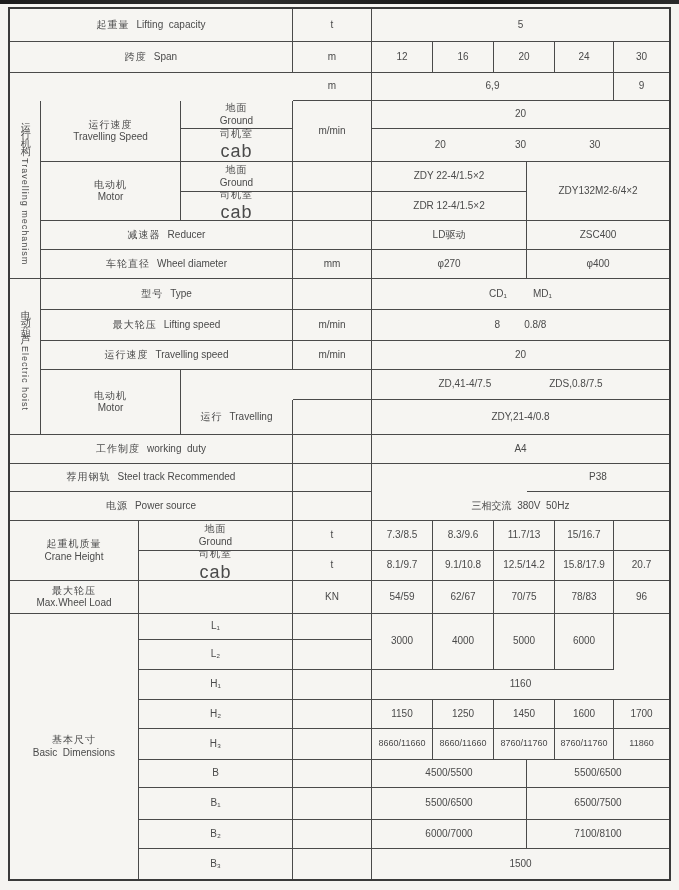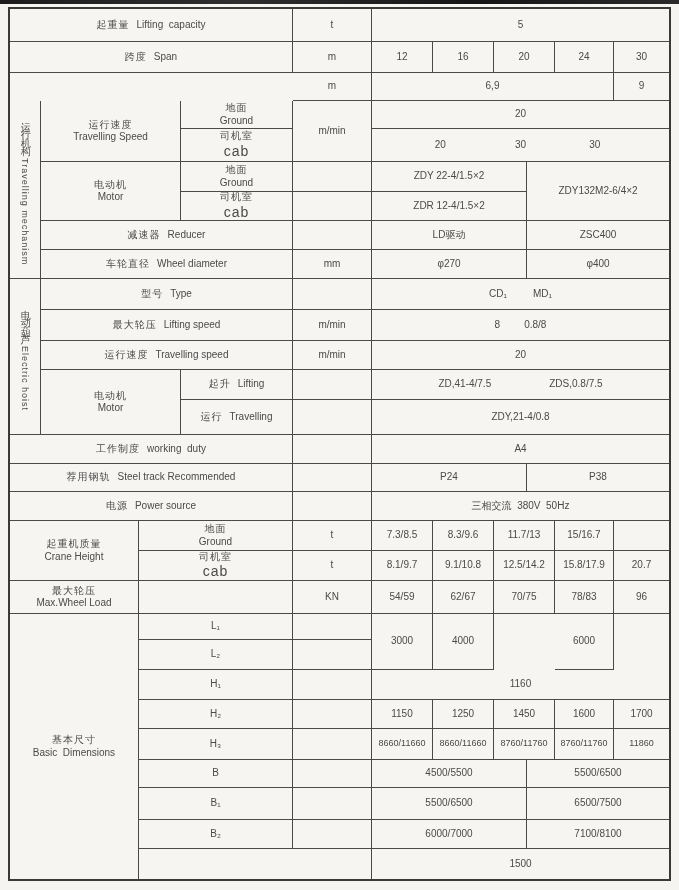--- a/index.html
+++ b/index.html
@@ -27,21 +27,21 @@
     display:flex;align-items:center;justify-content:center;
     font-size:10px;line-height:1.25;color:#4a4a4a;
     white-space:pre;overflow:hidden;
   }
   .nbr{border-right:none;}
   .nbb{border-bottom:none;}
   .rel{position:relative;}
   .stack{flex-direction:column;}
   .zh{letter-spacing:1px;}
   .lbl .zh{margin-right:7px;}
-  .cabtxt{font-size:14px;letter-spacing:1px;}
+  .cabtxt{font-size:18px;letter-spacing:1px;}
   .sm{font-size:9px;}
   .vert{align-items:center;justify-content:center;}
   .vwrap{writing-mode:vertical-rl;text-orientation:mixed;display:inline-block;}
   .vzh{letter-spacing:8px;font-size:10px;}
   .ven{margin-top:12px;font-size:9px;letter-spacing:1px;}
   .pair{gap:26px;}
   .pair8{gap:24px;}
   .pairzd{gap:58px;}
   .abs1{position:absolute;left:23%;top:50%;transform:translate(-50%,-50%);}
   .abs2{position:absolute;left:50%;top:50%;transform:translate(-50%,-50%);}
@@ -114,34 +114,32 @@
 
   <div class="c lbl" style="grid-area:11/2/12/5"><span class="zh">最大轮压</span><span>Lifting speed</span></div>
   <div class="c" style="grid-area:11/5/12/6">m/min</div>
   <div class="c nbr pair8" style="grid-area:11/6/12/12"><span>8</span><span>0.8/8</span></div>
 
   <div class="c lbl" style="grid-area:12/2/13/5"><span class="zh">运行速度</span><span>Travelling speed</span></div>
   <div class="c" style="grid-area:12/5/13/6">m/min</div>
   <div class="c nbr" style="grid-area:12/6/13/12">20</div>
 
   <div class="c stack" style="grid-area:13/2/15/4"><span class="zh">电动机</span><span>Motor</span></div>
-  <div class="c lbl" style="grid-area:13/4/14/5"><span class="zh">起升</span><span>Lifting</span></div>
   <div class="c lbl" style="grid-area:14/4/15/5"><span class="zh">运行</span><span>Travelling</span></div>
   <div class="c" style="grid-area:13/5/14/6"></div>
   <div class="c" style="grid-area:14/5/15/6"></div>
   <div class="c nbr pairzd" style="grid-area:13/6/14/12"><span>ZD,41-4/7.5</span><span>ZDS,0.8/7.5</span></div>
   <div class="c nbr" style="grid-area:14/6/15/12">ZDY,21-4/0.8</div>
 
   <div class="c lbl" style="grid-area:15/1/16/5"><span class="zh">工作制度</span><span>working  duty</span></div>
   <div class="c" style="grid-area:15/5/16/6"></div>
   <div class="c nbr" style="grid-area:15/6/16/12">A4</div>
 
   <div class="c lbl" style="grid-area:16/1/17/5"><span class="zh">荐用钢轨</span><span>Steel track Recommended</span></div>
   <div class="c" style="grid-area:16/5/17/6"></div>
-  <div class="c" style="grid-area:16/6/17/9">P24</div>
   <div class="c nbr" style="grid-area:16/9/17/12">P38</div>
 
   <div class="c lbl" style="grid-area:17/1/18/5"><span class="zh">电源</span><span>Power source</span></div>
   <div class="c" style="grid-area:17/5/18/6"></div>
   <div class="c nbr" style="grid-area:17/6/18/12">三相交流  380V  50Hz</div>
 
   <div class="c stack" style="grid-area:18/1/20/3"><span class="zh">起重机质量</span><span>Crane Height</span></div>
   <div class="c stack" style="grid-area:18/3/19/5"><span class="zh">地面</span><span>Ground</span></div>
   <div class="c stack" style="grid-area:19/3/20/5"><span class="zh">司机室</span><span class="cabtxt">cab</span></div>
   <div class="c" style="grid-area:18/5/19/6">t</div>
@@ -168,33 +166,35 @@
 
   <div class="c stack nbb" style="grid-area:21/1/30/3"><span class="zh">基本尺寸</span><span>Basic  Dimensions</span></div>
   <div class="c" style="grid-area:21/3/22/5">L₁</div>
   <div class="c" style="grid-area:22/3/23/5">L₂</div>
   <div class="c" style="grid-area:23/3/24/5">H₁</div>
   <div class="c" style="grid-area:24/3/25/5">H₂</div>
   <div class="c" style="grid-area:25/3/26/5">H₃</div>
   <div class="c" style="grid-area:26/3/27/5">B</div>
   <div class="c" style="grid-area:27/3/28/5">B₁</div>
   <div class="c" style="grid-area:28/3/29/5">B₂</div>
+  <div class="c nbb" style="grid-area:29/3/30/5">B₃</div>
 
   <div class="c" style="grid-area:21/5/22/6"></div>
   <div class="c" style="grid-area:22/5/23/6"></div>
   <div class="c" style="grid-area:23/5/24/6"></div>
   <div class="c" style="grid-area:24/5/25/6"></div>
   <div class="c" style="grid-area:25/5/26/6"></div>
   <div class="c" style="grid-area:26/5/27/6"></div>
   <div class="c" style="grid-area:27/5/28/6"></div>
   <div class="c" style="grid-area:28/5/29/6"></div>
   <div class="c nbb" style="grid-area:29/5/30/6"></div>
 
   <div class="c" style="grid-area:21/6/23/7">3000</div>
   <div class="c" style="grid-area:21/7/23/8">4000</div>
+  <div class="c" style="grid-area:21/8/23/10">5000</div>
   <div class="c" style="grid-area:21/10/23/11">6000</div>
 
   <div class="c nbr" style="grid-area:23/6/24/12">1160</div>
 
   <div class="c" style="grid-area:24/6/25/7">1150</div>
   <div class="c" style="grid-area:24/7/25/8">1250</div>
   <div class="c" style="grid-area:24/8/25/10">1450</div>
   <div class="c" style="grid-area:24/10/25/11">1600</div>
   <div class="c nbr" style="grid-area:24/11/25/12">1700</div>
 

